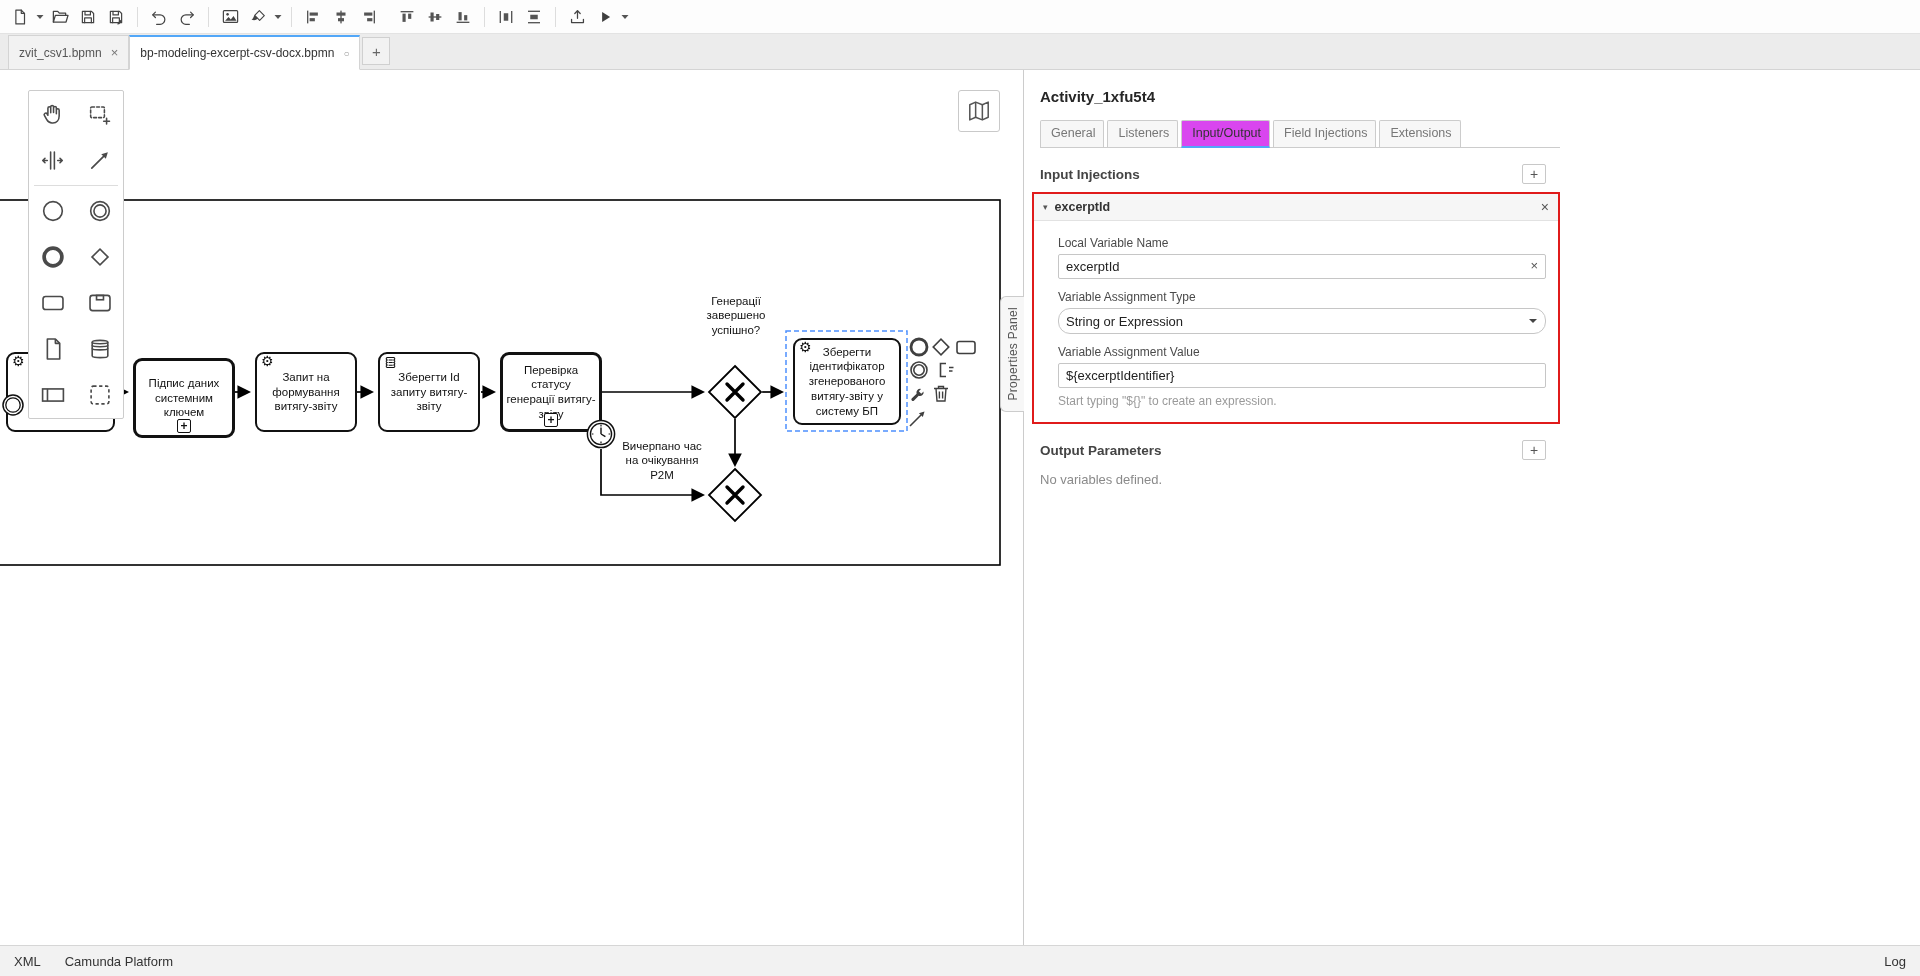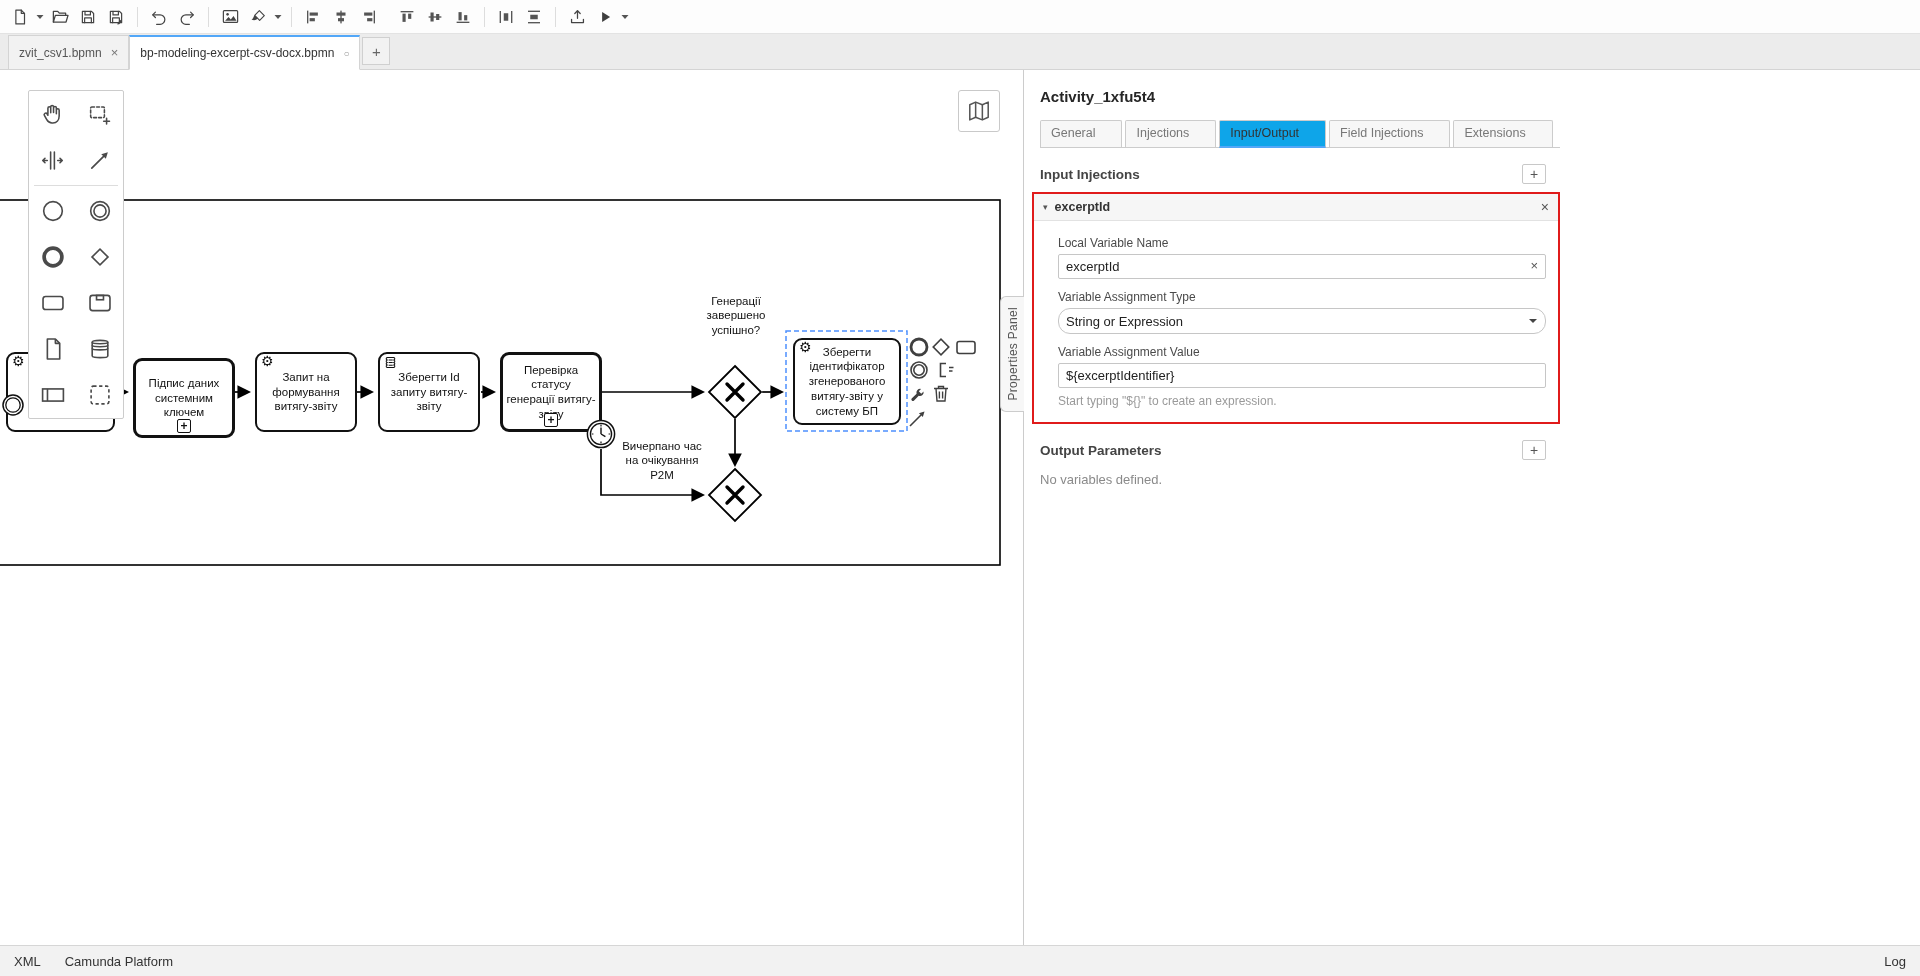--- a/index.html
+++ b/index.html
@@ -46,22 +46,22 @@
 
   
   .props-toggle { position:absolute; left:1000px; top:226px; width:24px; height:116px; background:#f7f7f7; border:1px solid #ccc; border-right:none; border-radius:6px 0 0 6px; display:flex; align-items:center; justify-content:center; z-index:8; cursor:pointer; }
   .props-toggle span { writing-mode:vertical-rl; transform:rotate(180deg); font-size:12px; color:#555; letter-spacing:.3px; }
 
   
   .props { flex:1 1 auto; background:#fff; padding:14px 0 0 16px; position:relative; }
   .props-content { width:520px; position:relative; }
   .props-title { font-size:15px; font-weight:700; color:#262626; margin:4px 0 15px 0; }
   .ptabs { display:flex; border-bottom:1px solid #ccc; }
-  .ptab { padding:5px 26px 6px 10px; font-size:12.5px; color:#777; border:1px solid #ccc; border-bottom:none; background:#f7f7f7; margin-right:3px; border-radius:2px 2px 0 0; cursor:pointer; }
-  .ptab.active { background:#0ea5e9; color:#333; border-bottom:2px solid #52a7f8; margin-bottom:-1px; }
+  .ptab { padding:5px 8px 6px 10px; font-size:12.5px; color:#777; border:1px solid #ccc; border-bottom:none; background:#f7f7f7; margin-right:3px; border-radius:2px 2px 0 0; cursor:pointer; }
+  .ptab.active { background:#d946ef; color:#333; border-bottom:2px solid #52a7f8; margin-bottom:-1px; }
   .sec-head { display:flex; align-items:center; justify-content:space-between; margin:16px 0 8px 0; padding-right:14px; }
   .sec-head .t { font-size:13.5px; font-weight:700; color:#444; }
   .addbtn { width:24px; height:20px; border:1px solid #c8c8c8; background:#fff; color:#555; font-size:14px; line-height:1; border-radius:2px; cursor:pointer; display:flex; align-items:center; justify-content:center; }
   .highlight { border:2px solid #e01b1b; margin-left:-8px; width:528px; }
   .group-head { display:flex; align-items:center; height:27px; background:#f6f6f6; border-bottom:1px solid #e2e2e2; padding:0 9px; gap:7px; }
   .group-head .chev { font-size:9px; color:#555; cursor:pointer; }
   .group-head .gname { font-size:12.5px; font-weight:600; color:#333; flex:1; }
   .group-head .xbtn { color:#555; font-size:14px; cursor:pointer; }
   .group-body { padding:4px 12px 14px 24px; background:#fff; }
   .flabel { display:block; font-size:12px; color:#4a4a4a; margin:11px 0 4px 0; }
@@ -466,21 +466,21 @@
     <div class="props-toggle">
       <span>Properties Panel</span>
     </div>
 
     <div class="props">
       <div class="props-content">
         <div class="props-title">Activity_1xfu5t4</div>
 
         <div class="ptabs">
           <div class="ptab">General</div>
-          <div class="ptab">Injections</div>
+          <div class="ptab">Listeners</div>
           <div class="ptab active">Input/Output</div>
           <div class="ptab">Field Injections</div>
           <div class="ptab">Extensions</div>
         </div>
 
         <div class="sec-head">
           <span class="t">Input Injections</span>
           <button class="addbtn">+</button>
         </div>
 

